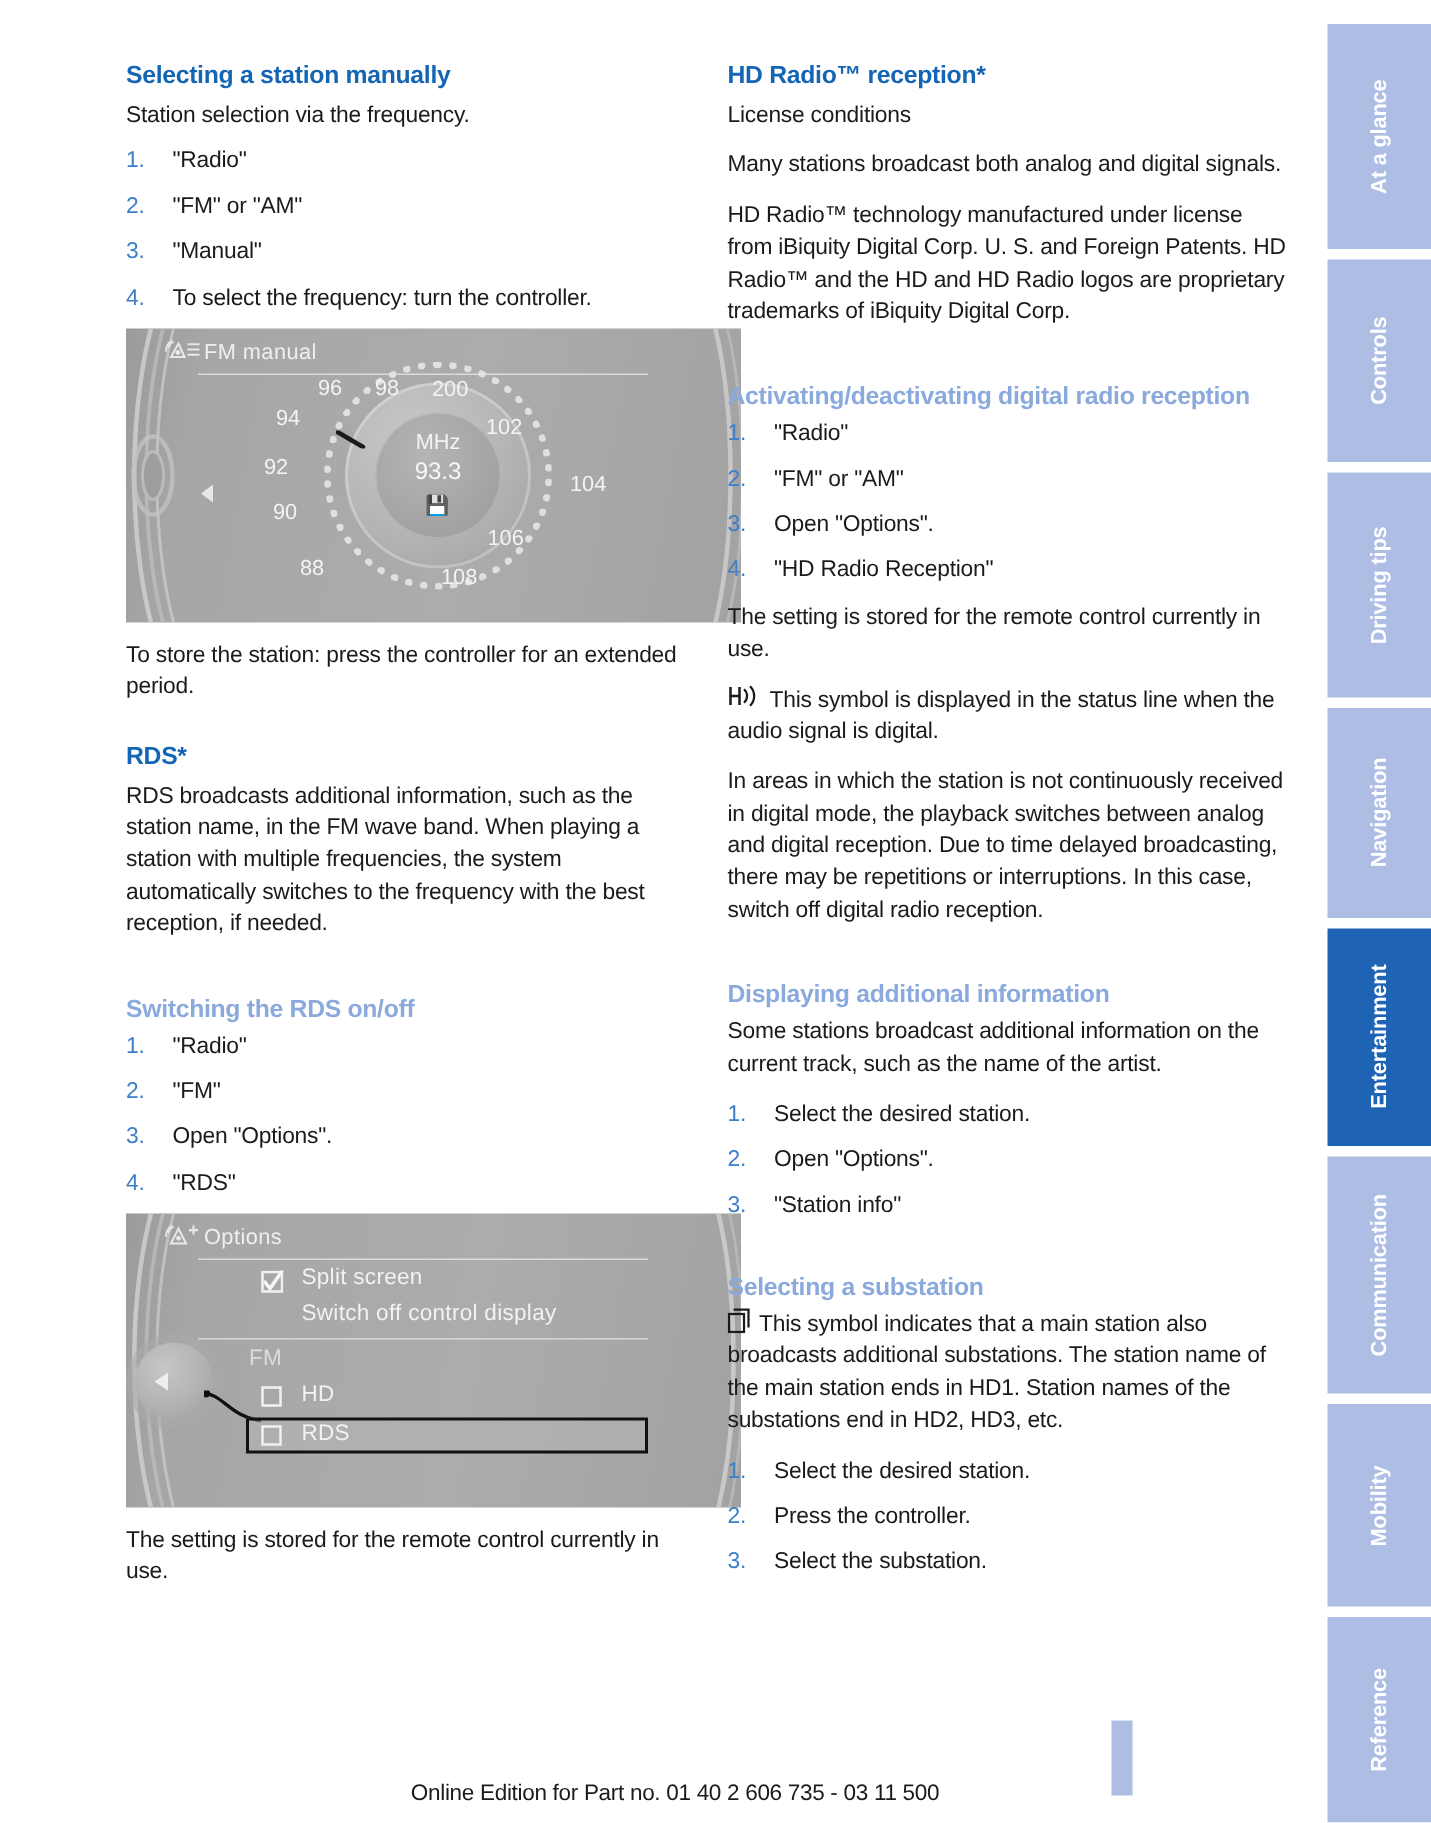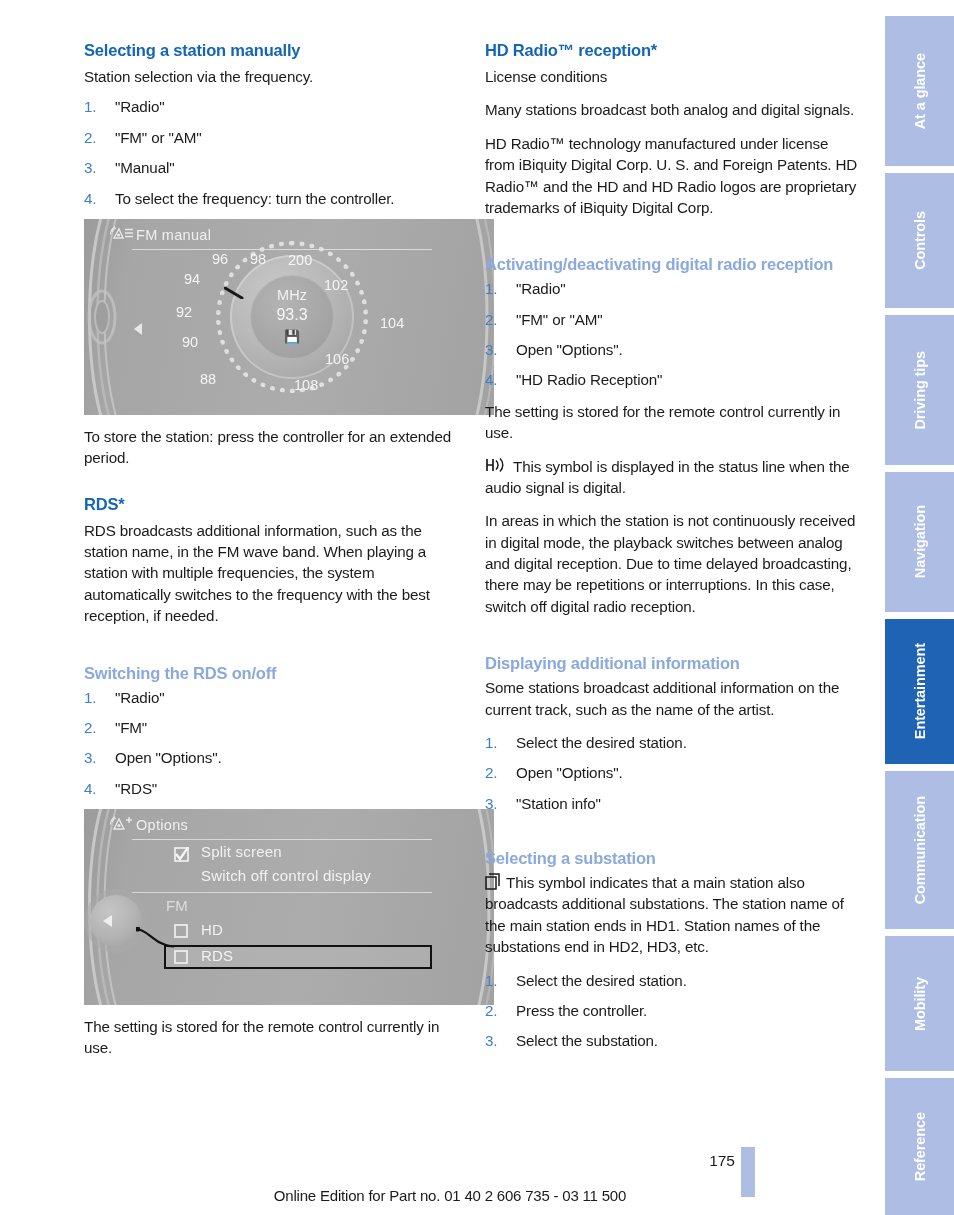--- a/index.html
+++ b/index.html
@@ -442,17 +442,16 @@
       <span>Communication</span>
       </div>
     <div class="tab" style="top:936px;  height:135px;">
       <span>Mobility</span>
       </div>
     <div class="tab" style="top:1078px; height:137px;">
       <span>Reference</span>
       </div>
   </div>
 
-  <div class="page-num">175</div>
   <div class="page-mark"></div>
   <div class="footer-text">Online Edition for Part no. 01 40 2 606 735 - 03 11 500</div>
 
 </div>
 
 </body></html>

